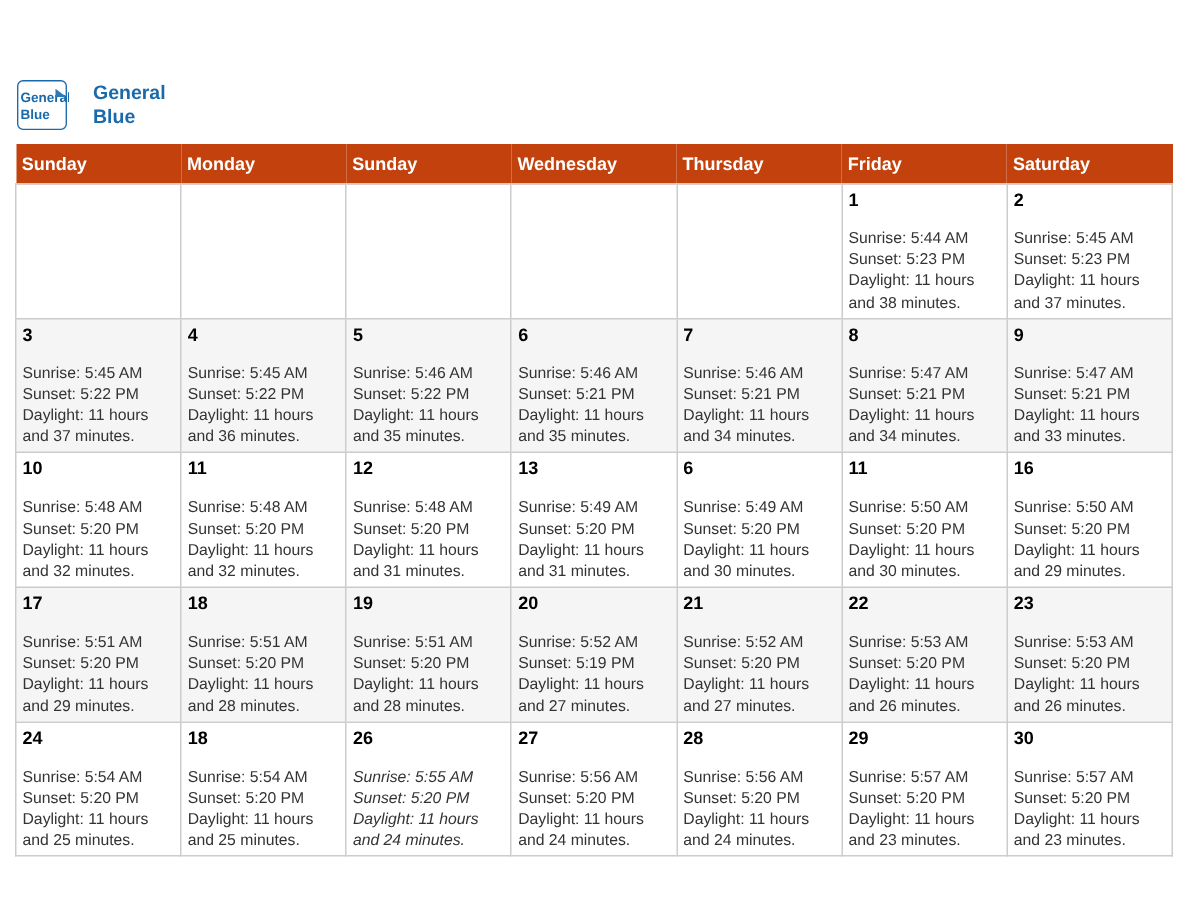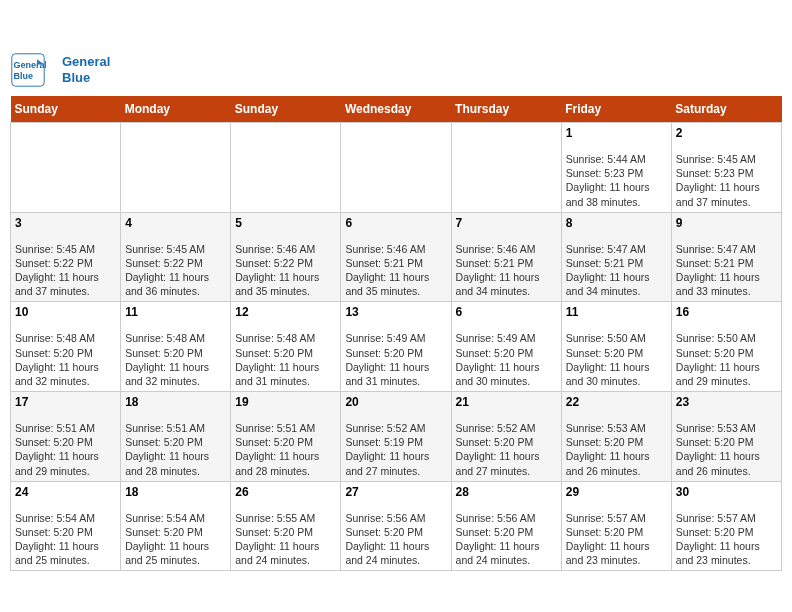--- a/index.html
+++ b/index.html
@@ -307,21 +307,21 @@
         </td>
         <td>
           <span class="day-num">18</span>
           <div class="day-detail" style="white-space: pre-line;">Sunrise: 5:54 AM
 Sunset: 5:20 PM
 Daylight: 11 hours
 and 25 minutes.</div>
         </td>
         <td>
           <span class="day-num">26</span>
-          <div class="day-detail" style="white-space: pre-line;">Sunrise: 5:55 AM
+          <div class="day-detail" style="white-space: pre-line; font-style: italic;">Sunrise: 5:55 AM
 Sunset: 5:20 PM
 Daylight: 11 hours
 and 24 minutes.</div>
         </td>
         <td>
           <span class="day-num">27</span>
           <div class="day-detail" style="white-space: pre-line;">Sunrise: 5:56 AM
 Sunset: 5:20 PM
 Daylight: 11 hours
 and 24 minutes.</div>

